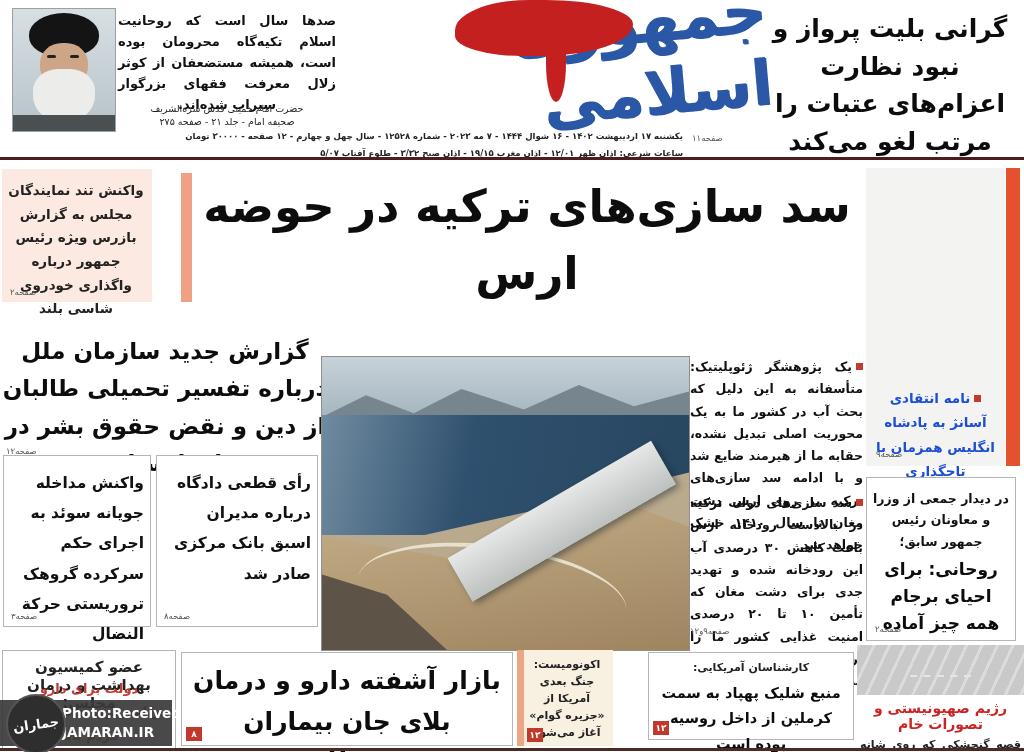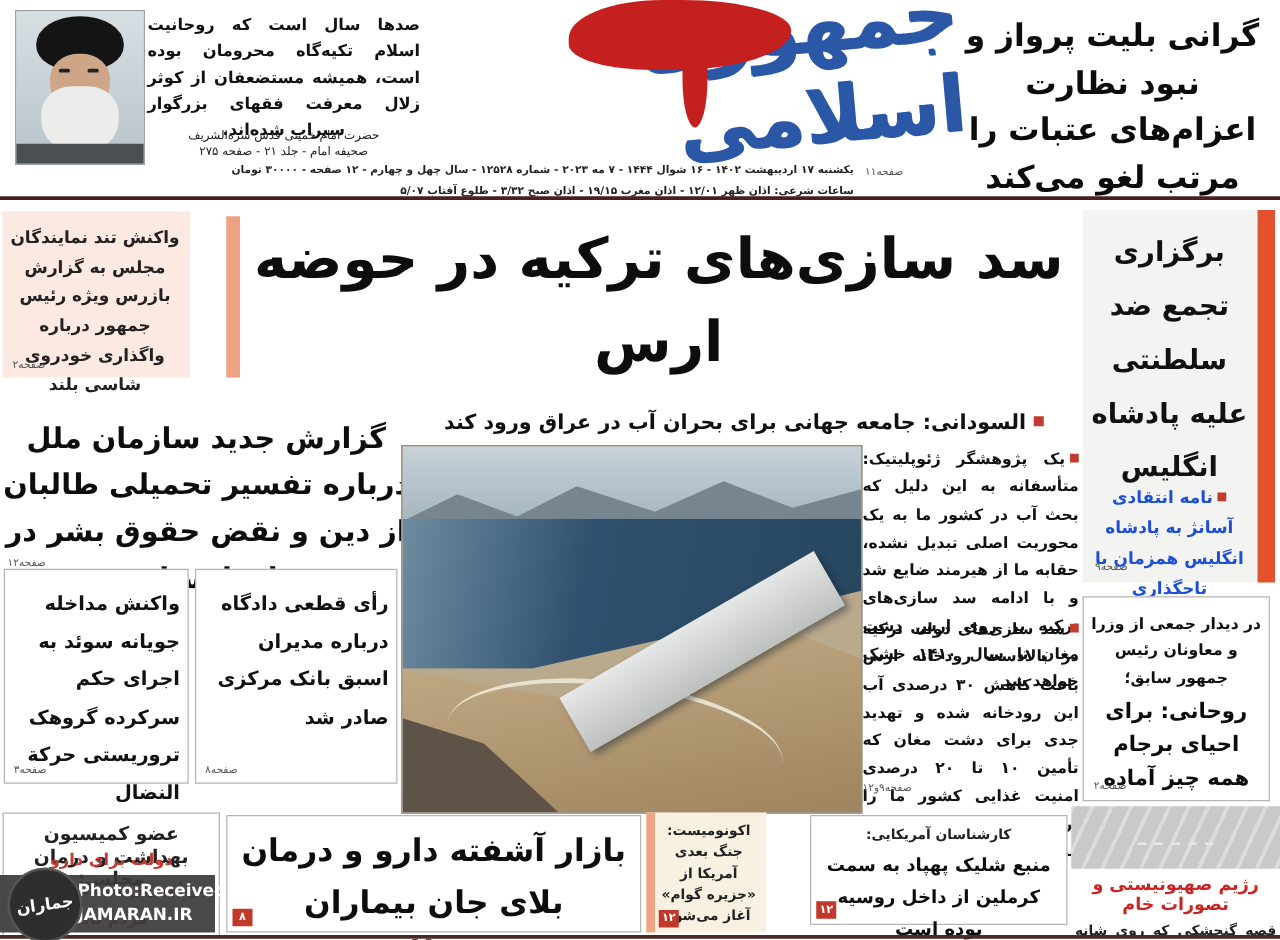--- a/index.html
+++ b/index.html
@@ -166,31 +166,27 @@
     <div class="majles-text">واکنش تند نمایندگان مجلس به گزارش بازرس ویژه رئیس جمهور درباره واگذاری خودروی شاسی بلند</div>
     <div class="majles-page page-ref">صفحه۲</div>
   </div>
   <div class="abs salmon-bar"></div>
 
   <div class="abs headline">
     <div>سد سازی‌های ترکیه در حوضه ارس</div>
   </div>
 
   <div class="abs rally-box">
-    <div class="rally-title">برگزاری تجمع ضد سلطنتی علیه پادشاه انگلیس</div>
     <div class="rally-sub">
       <span class="sq-s"></span><span>نامه انتقادی آسانژ به پادشاه انگلیس همزمان با تاجگذاری</span>
     </div>
     <div class="rally-page page-ref">صفحه۹</div>
   </div>
   <div class="abs rally-bar"></div>
 
-  <div class="abs subhead">
-    <span class="sq"></span><span>السودانی: جامعه جهانی برای بحران آب در عراق ورود کند</span>
-  </div>
 
   <div class="abs un-story">گزارش جدید سازمان ملل درباره تفسیر تحمیلی طالبان از دین و نقض حقوق بشر در افغانستان</div>
   <div class="abs un-page page-ref">صفحه۱۲</div>
 
   <div class="abs photo">
     <div class="ph-sky"></div>
     <div class="ph-mountains"></div>
     <div class="ph-water"></div>
     <div class="ph-terrain"></div>
     <div class="ph-dark"></div>

